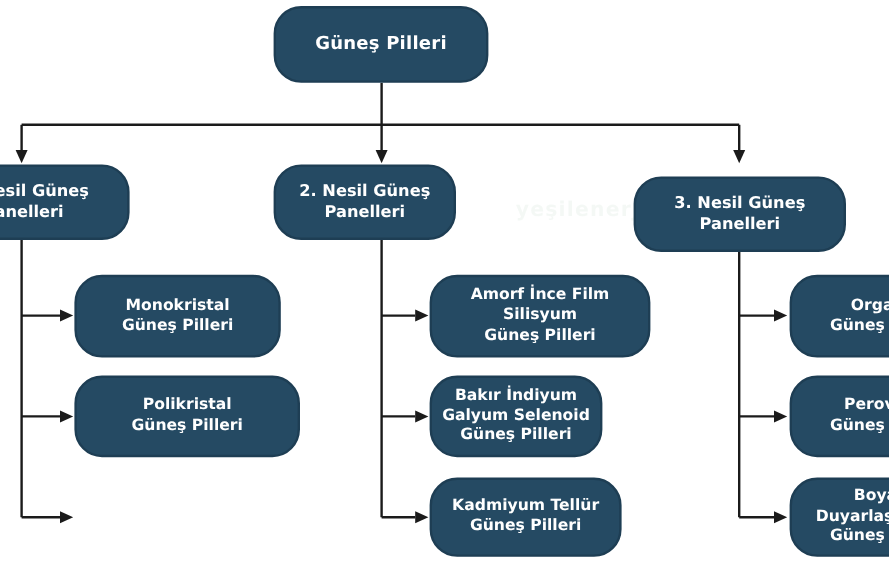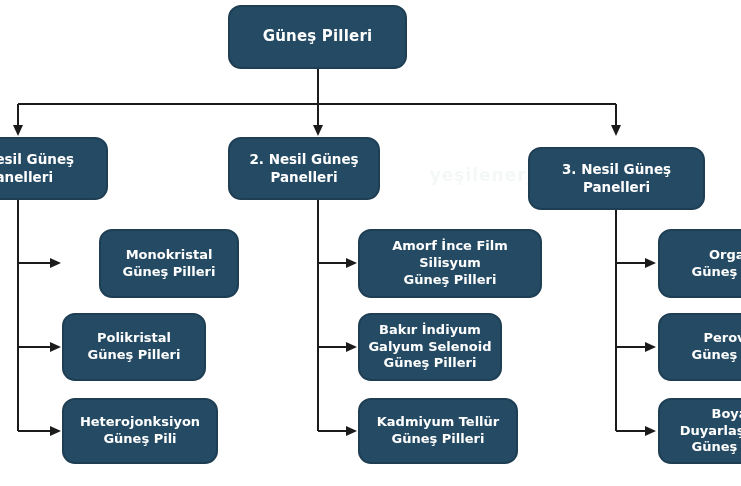--- a/index.html
+++ b/index.html
@@ -9,21 +9,21 @@
     overflow:hidden;
     background:var(--bg,#ffffff);
     font-family:"DejaVu Sans","Liberation Sans",sans-serif;
   }
   .connectors{position:absolute;left:0;top:0;width:741px;height:486px;pointer-events:none;}
   .node{
     position:absolute;
     box-sizing:border-box;
     background:var(--node-fill,#254a63);
     border:2px solid var(--node-border,#1e3e54);
-    border-radius:13px;
+    border-radius:23px;
     color:var(--node-text,#ffffff);
     font-weight:bold;
     display:flex;align-items:center;justify-content:center;
     text-align:center;
     white-space:pre-line;
     line-height:1.3;
     padding:4px 2px;
   }
   .node-root{font-size:15px;letter-spacing:.2px;}
   .node-branch{font-size:13.5px;}
@@ -83,26 +83,24 @@
   </svg>
 
   <div class="watermark">yeşilenerji</div>
 
   <div class="node node-root" style="left:228px;top:5px;width:179px;height:64px;">Güneş Pilleri</div>
 
   <div class="node node-branch" style="left:-69px;top:137px;width:177px;height:63px;">1. Nesil Güneş Panelleri</div>
   <div class="node node-branch" style="left:228px;top:137px;width:152px;height:63px;">2. Nesil Güneş Panelleri</div>
   <div class="node node-branch" style="left:528px;top:137px;width:177px;height:63px;margin-top:10px;">3. Nesil Güneş Panelleri</div>
 
-  <div class="node node-leaf" style="left:62px;top:229px;width:140px;height:69px;margin-left:37px;">Monokristal
+  <div class="node node-leaf" style="left:62px;top:229px;width:172px;height:69px;">Monokristal
 Güneş Pilleri</div>
-  <div class="node node-leaf" style="left:62px;top:313px;width:144px;height:68px;">Polikristal
+  <div class="node node-leaf" style="left:62px;top:313px;width:188px;height:68px;">Polikristal
 Güneş Pilleri</div>
-  <div class="node node-leaf" style="left:62px;top:398px;width:156px;height:66px;">Heterojonksiyon
-Güneş Pili</div>
 
   <div class="node node-leaf" style="left:358px;top:229px;width:184px;height:69px;">Amorf İnce Film
 Silisyum
 Güneş Pilleri</div>
   <div class="node node-leaf" style="left:358px;top:313px;width:144px;height:68px;">Bakır İndiyum
 Galyum Selenoid
 Güneş Pilleri</div>
   <div class="node node-leaf" style="left:358px;top:398px;width:160px;height:66px;">Kadmiyum Tellür
 Güneş Pilleri</div>
 

